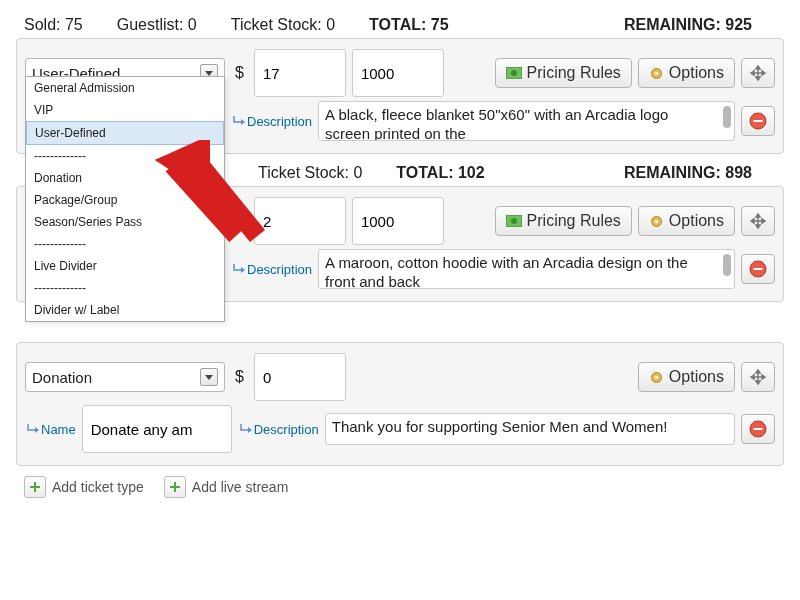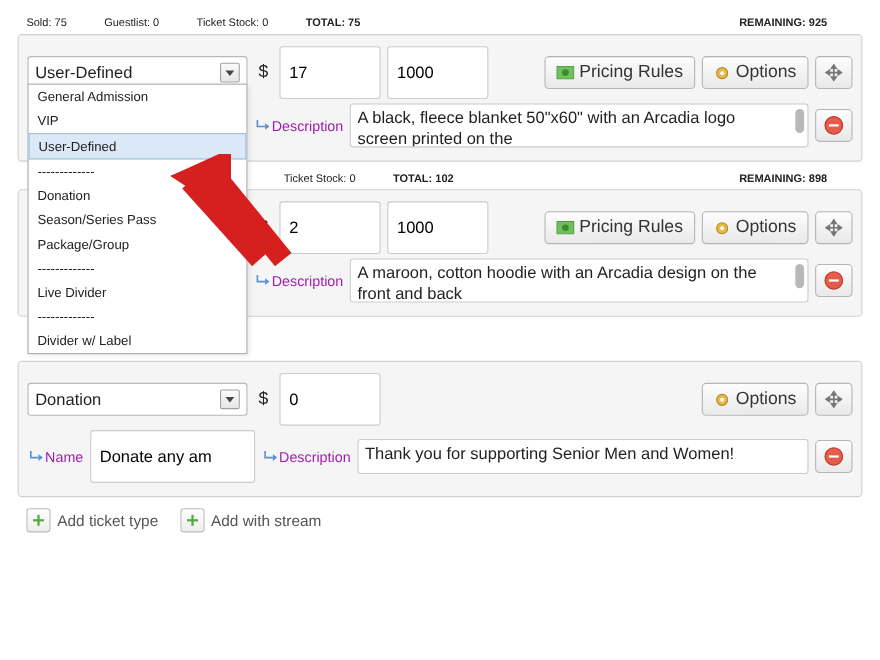--- a/index.html
+++ b/index.html
@@ -16,21 +16,21 @@
     border: 1px solid #d0d0d0;
     border-radius: 4px;
     background: #f5f5f5;
     padding: 6px 8px 8px 8px;
     margin-bottom: 10px;
   }
   .stats-row {
     display: flex;
     gap: 10px;
     padding: 0 8px 4px 8px;
-    font-size: 10px;
+    font-size: 16px;
     white-space: nowrap;
     align-items: flex-end;
   }
   .stats-row .stat { margin-right: 24px; }
   .stats-row .bold { font-weight: bold; }
   .row {
     display: flex;
     align-items: center;
     gap: 6px;
     margin: 4px 0;
@@ -83,21 +83,21 @@
     font-size: 16px;
     color: #333;
   }
   .icon-btn {
     width: 34px; height: 30px; justify-content: center;
   }
   .spacer { flex: 1; }
   .label-arrow {
     display: inline-flex;
     align-items: center;
-    color: #a21caf;
+    color: #0369a1;
     font-size: 13px;
     gap: 2px;
   }
   .label-arrow svg { stroke:#5b8fd6; fill:none; }
   .textarea-like {
     flex: 1;
     min-height: 32px;
     max-height: 40px;
     border: 1px solid #ccc;
     border-radius: 3px;
@@ -378,22 +378,22 @@
     </div>
   </div>
 </div>
 
 <div class="dropdown" id="dropdown">
     <div class="item">General Admission</div>
     <div class="item">VIP</div>
     <div class="item sel">User-Defined</div>
     <div class="item">-------------</div>
     <div class="item">Donation</div>
+    <div class="item">Package/Group</div>
     <div class="item">Season/Series Pass</div>
-    <div class="item">Package/Group</div>
     <div class="item">-------------</div>
     <div class="item">Live Divider</div>
     <div class="item">-------------</div>
     <div class="item">Divider w/ Label</div>
   </div>
 
 <div class="red-arrow">
   <svg width="140" height="130" viewBox="0 0 140 130">
     <polygon points="0,20 50,0 50,10 45,10 110,90 95,102 30,22 30,40" fill="#d62020"></polygon>
     <polygon points="0,20 55,-5 55,45" fill="#d62020"></polygon>
@@ -412,15 +412,15 @@
     </span>
     <span>Add ticket type</span>
   </div>
   <div class="add-link">
     <span class="plus-box">
       <svg width="12" height="12" viewBox="0 0 12 12">
           <rect x="5" y="1" width="2" height="10" fill="#53a93f"></rect>
           <rect x="1" y="5" width="10" height="2" fill="#53a93f"></rect>
         </svg>
     </span>
-    <span>Add with stream</span>
+    <span>Add live stream</span>
   </div>
 </div>
 
 </body></html>

